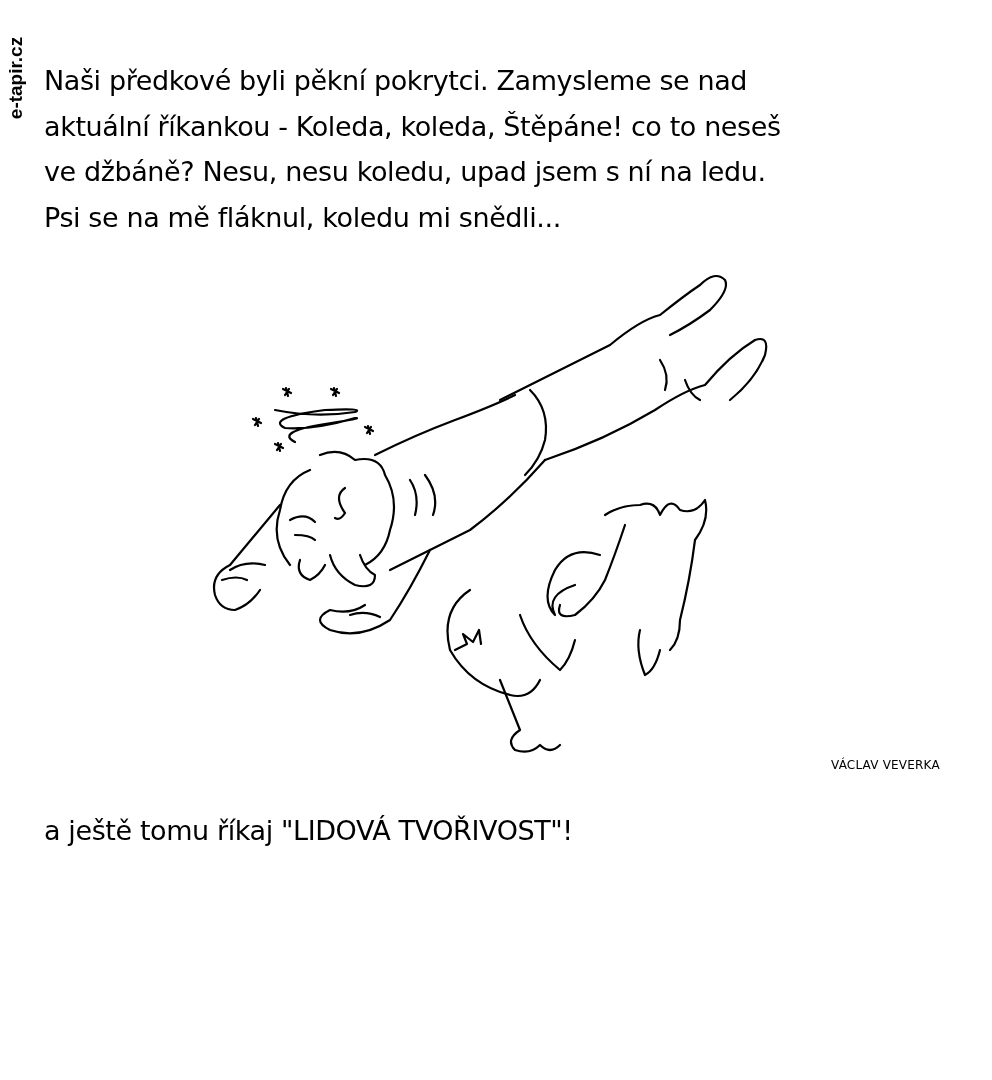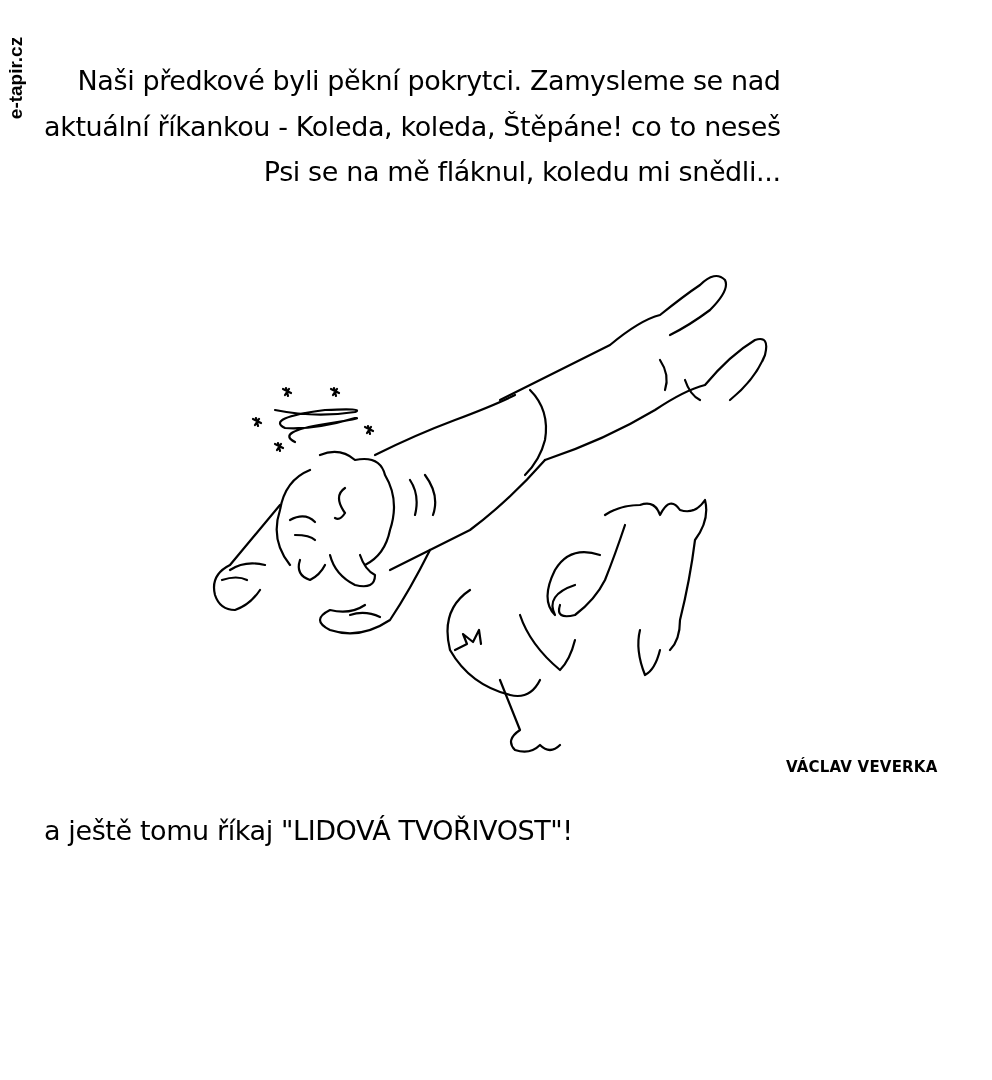--- a/index.html
+++ b/index.html
@@ -6,38 +6,39 @@
   body { width:992px; height:1080px; position:relative; overflow:hidden; font-family:"DejaVu Sans", sans-serif; color:#000; }
   .watermark {
     position:absolute; left:2px; top:18px; width:28px; height:120px;
     display:flex; align-items:center; justify-content:center;
   }
   .watermark span {
     display:block; transform:rotate(-90deg); white-space:nowrap;
     font-family:"Liberation Sans", sans-serif; font-weight:bold; font-size:19px; letter-spacing:0px;
   }
   .text-block { position:absolute; left:44px; font-family:"DejaVu Sans", sans-serif; font-size:27px; line-height:45.5px; white-space:nowrap; letter-spacing:-0.4px; }
-  .text-block .line { display:block;text-align:right; }
+  .text-block .line { display:block; }
   #top-text { top:58px; }
   #bottom-text { top:808px; }
-  .signature { position:absolute; left:786px; top:758px; font-family:"DejaVu Sans", sans-serif; font-size:15px; letter-spacing:0.2px;font-weight:bold; }
+  .signature { position:absolute; left:831px; top:758px; font-family:"DejaVu Sans", sans-serif; font-size:12px; letter-spacing:0.2px; }
   .illustration { position:absolute; left:200px; top:270px; width:650px; height:500px; }
   .illustration svg { width:100%; height:100%; }
   .illustration path { fill:none; stroke:#000; stroke-width:2.2; stroke-linecap:round; stroke-linejoin:round; }
 </style>
 </head>
 <body>
 
 <div class="watermark">
   <span>e-tapir.cz</span>
 </div>
 
 <div class="text-block" id="top-text">
   <span class="line">Naši předkové byli pěkní pokrytci. Zamysleme se nad</span>
   <span class="line">aktuální říkankou - Koleda, koleda, Štěpáne! co to neseš</span>
+  <span class="line">ve džbáně? Nesu, nesu koledu, upad jsem s ní na ledu.</span>
   <span class="line">Psi se na mě fláknul, koledu mi snědli...</span>
 </div>
 
 <div class="illustration">
   <svg viewBox="0 0 650 500">
 
     <path d="M85 125 l4 -6 M83 119 l8 4 M86 118 l2 8"></path>
     <path d="M133 125 l4 -6 M131 119 l8 4 M134 118 l2 8"></path>
     <path d="M55 155 l4 -6 M53 149 l8 4 M56 148 l2 8"></path>
     <path d="M167 163 l4 -6 M165 157 l8 4 M168 156 l2 8"></path>

